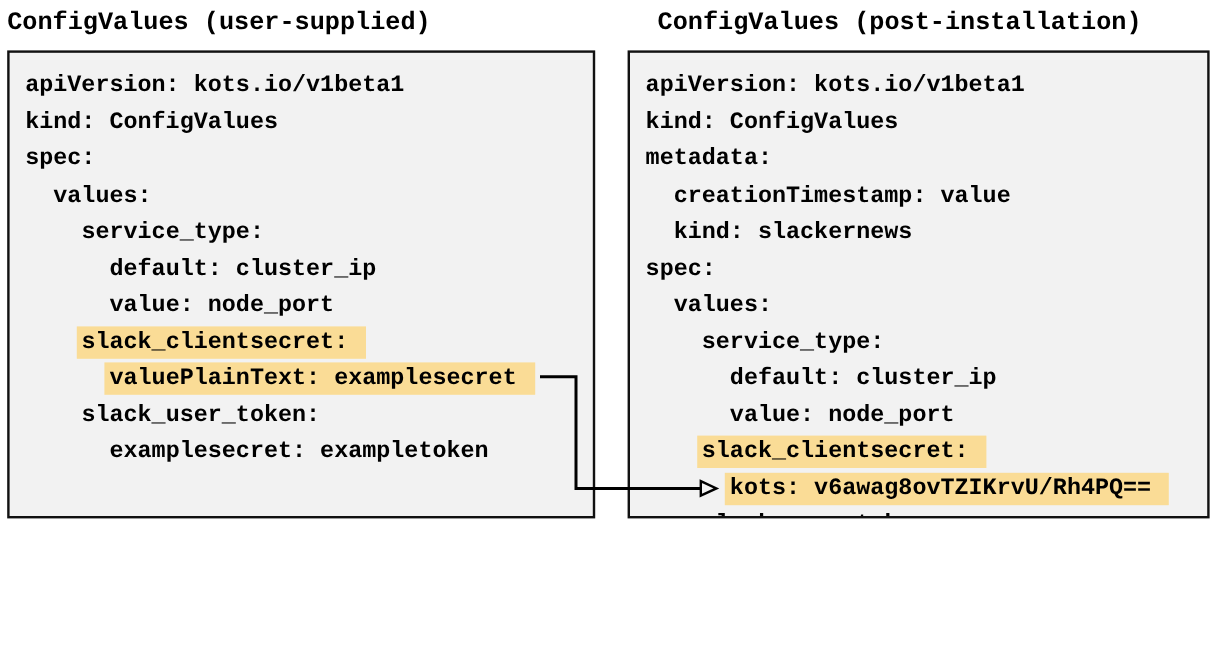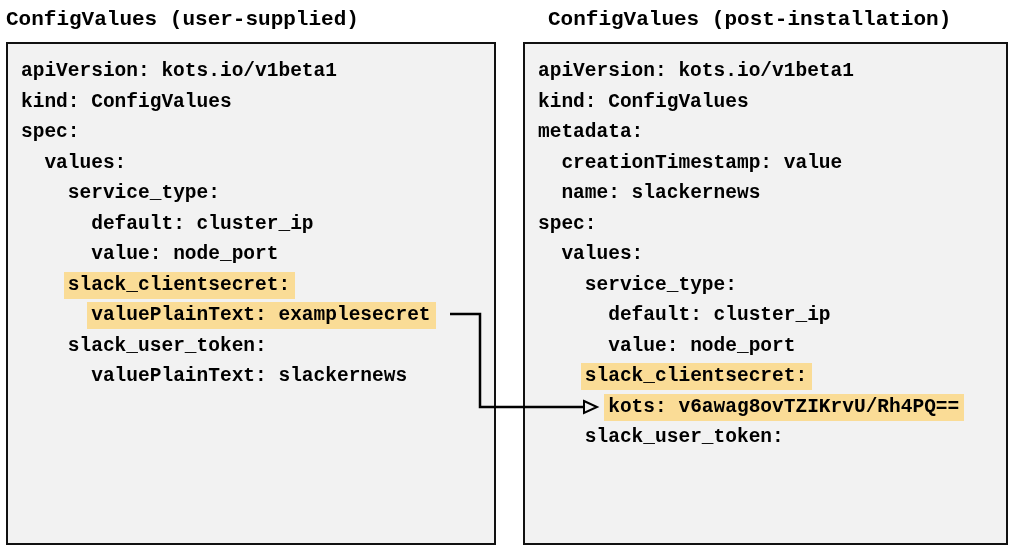--- a/index.html
+++ b/index.html
@@ -29,37 +29,37 @@
     font-size: 21px;
     font-weight: bold;
     letter-spacing: 0;
     white-space: pre;
   }
   .panel-title.left  { left: 6px;   width: 490px; }
   .panel-title.right { left: 548px; width: 485px; }
   .panel {
     position: absolute;
     top: 42px;
-    height: 503px;
+    height: 390px;
     background: var(--panel-bg);
     border: 2px solid var(--panel-border);
     padding: 12px 0 0 13px;
     overflow: hidden;
   }
   .panel.left  { left: 6px;   width: 490px; }
   .panel.right { left: 523px; width: 485px; }
   .code-line {
     font-size: 19.5px;
     font-weight: bold;
     line-height: 30.5px;
     white-space: pre;
   }
   .code-line .hl {
     background: var(--hl);
-    padding: 2px 5px 3px 4px;
+    padding: 2px 15px 3px 4px;
     margin-left: -4px;
   }
   .arrow-overlay {
     position: absolute;
     left: 0; top: 0;
     width: 1019px;
     height: 559px;
     pointer-events: none;
   }
 </style>
@@ -76,29 +76,29 @@
       <div class="code-line"><span>apiVersion: kots.io/v1beta1</span></div>
       <div class="code-line"><span>kind: ConfigValues</span></div>
       <div class="code-line"><span>spec:</span></div>
       <div class="code-line">  <span>values:</span></div>
       <div class="code-line">    <span>service_type:</span></div>
       <div class="code-line">      <span>default: cluster_ip</span></div>
       <div class="code-line">      <span>value: node_port</span></div>
       <div class="code-line">    <span class="hl">slack_clientsecret:</span></div>
       <div class="code-line">      <span class="hl">valuePlainText: examplesecret</span></div>
       <div class="code-line">    <span>slack_user_token:</span></div>
-      <div class="code-line">      <span>valuePlainText: slackernews</span></div>
+      <div class="code-line">      <span>examplesecret: exampletoken</span></div>
     </div>
 
   <div class="panel right" id="right-panel">
       <div class="code-line"><span>apiVersion: kots.io/v1beta1</span></div>
       <div class="code-line"><span>kind: ConfigValues</span></div>
       <div class="code-line"><span>metadata:</span></div>
       <div class="code-line">  <span>creationTimestamp: value</span></div>
-      <div class="code-line">  <span>name: slackernews</span></div>
+      <div class="code-line">  <span>kind: slackernews</span></div>
       <div class="code-line"><span>spec:</span></div>
       <div class="code-line">  <span>values:</span></div>
       <div class="code-line">    <span>service_type:</span></div>
       <div class="code-line">      <span>default: cluster_ip</span></div>
       <div class="code-line">      <span>value: node_port</span></div>
       <div class="code-line">    <span class="hl">slack_clientsecret:</span></div>
       <div class="code-line">      <span class="hl">kots: v6awag8ovTZIKrvU/Rh4PQ==</span></div>
       <div class="code-line">    <span>slack_user_token:</span></div>
     </div>
 

